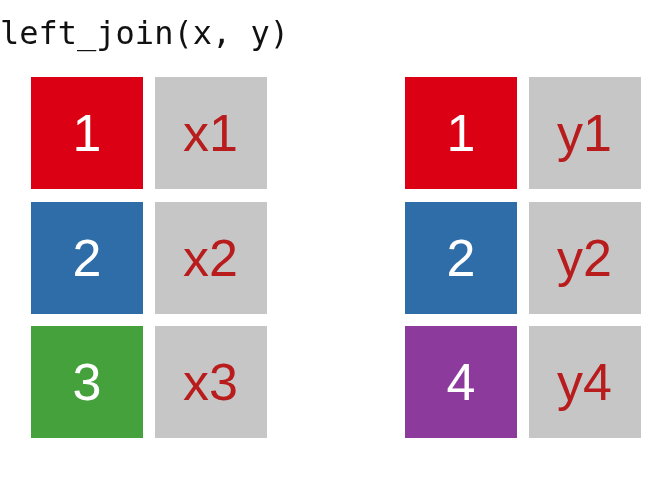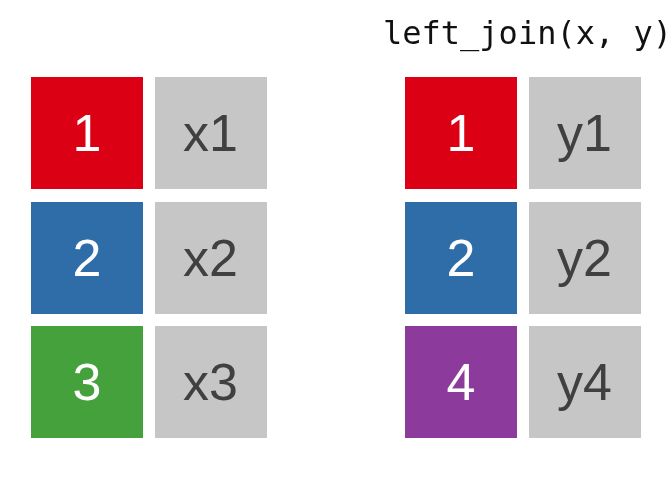--- a/index.html
+++ b/index.html
@@ -13,21 +13,21 @@
     height: 480px;
     background: #ffffff;
     overflow: hidden;
     font-family: "Liberation Sans", sans-serif;
   }
   .title {
     position: absolute;
     top: 13px;
     left: 0;
     width: 672px;
-    text-align: right;
+    text-align: left;
     font-family: "DejaVu Sans Mono", monospace;
     font-size: 32px;
     line-height: 1.25;
     color: #111111;
     white-space: pre;
   }
   .join-table {
     position: absolute;
     display: grid;
     grid-template-columns: 112px 112px;
@@ -42,21 +42,21 @@
     width: 112px;
     height: 112px;
     display: flex;
     align-items: center;
     justify-content: center;
     font-size: 52px;
     line-height: 1;
     user-select: none;
   }
   .cell.key   { color: #ffffff; }
-  .cell.value { background: #c6c6c6; color: #404040; }
+  .cell.value { background: #c6c6c6; color: #b91c1c; }
 </style>
 </head>
 <body>
 
 <div class="figure">
 
   <div class="title">left_join(x, y)</div>
 
   <div class="join-table table-x">
     <div class="table-row">

